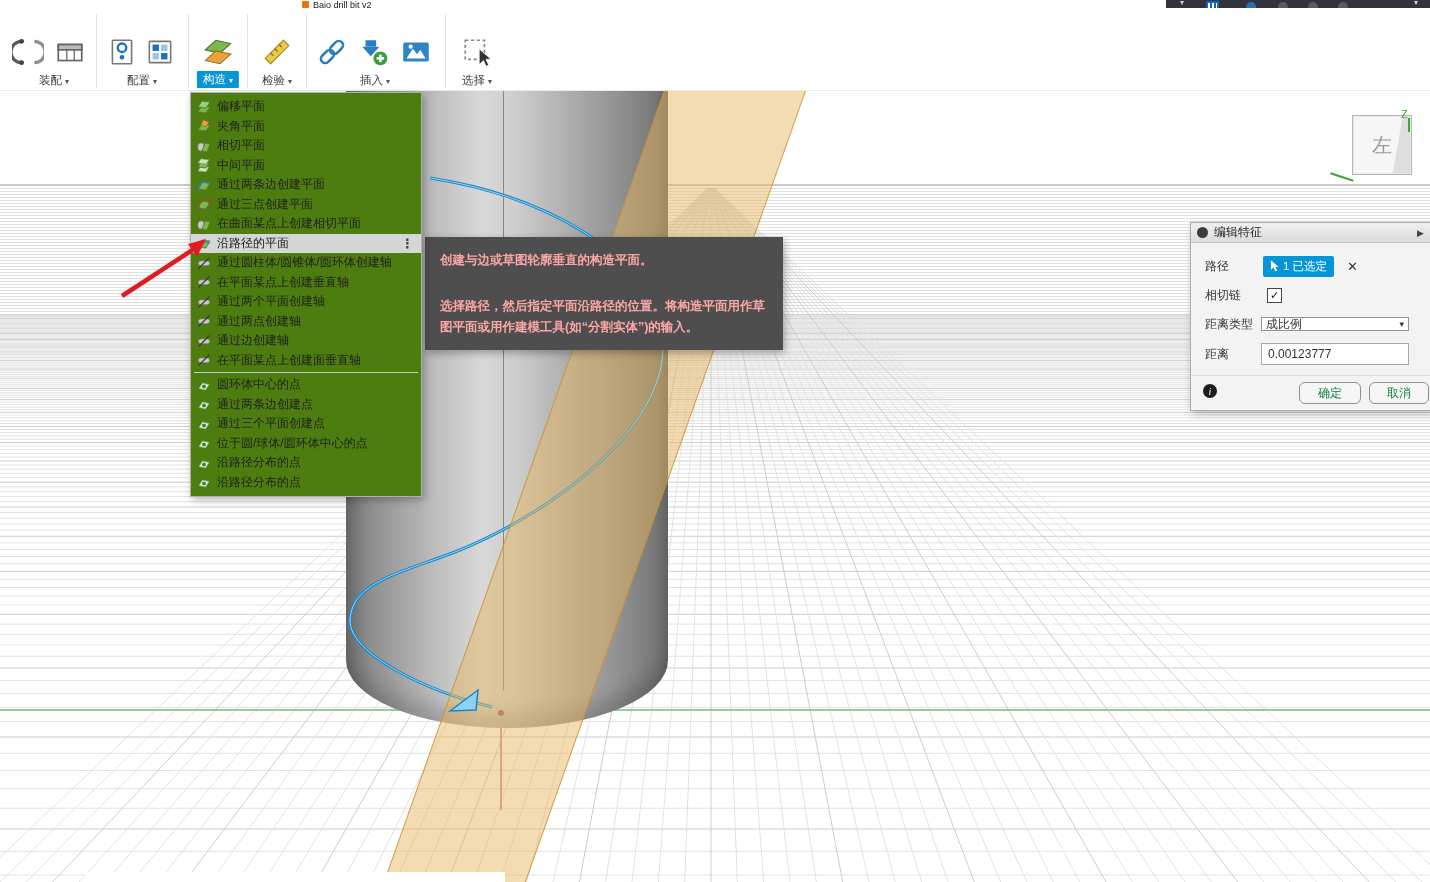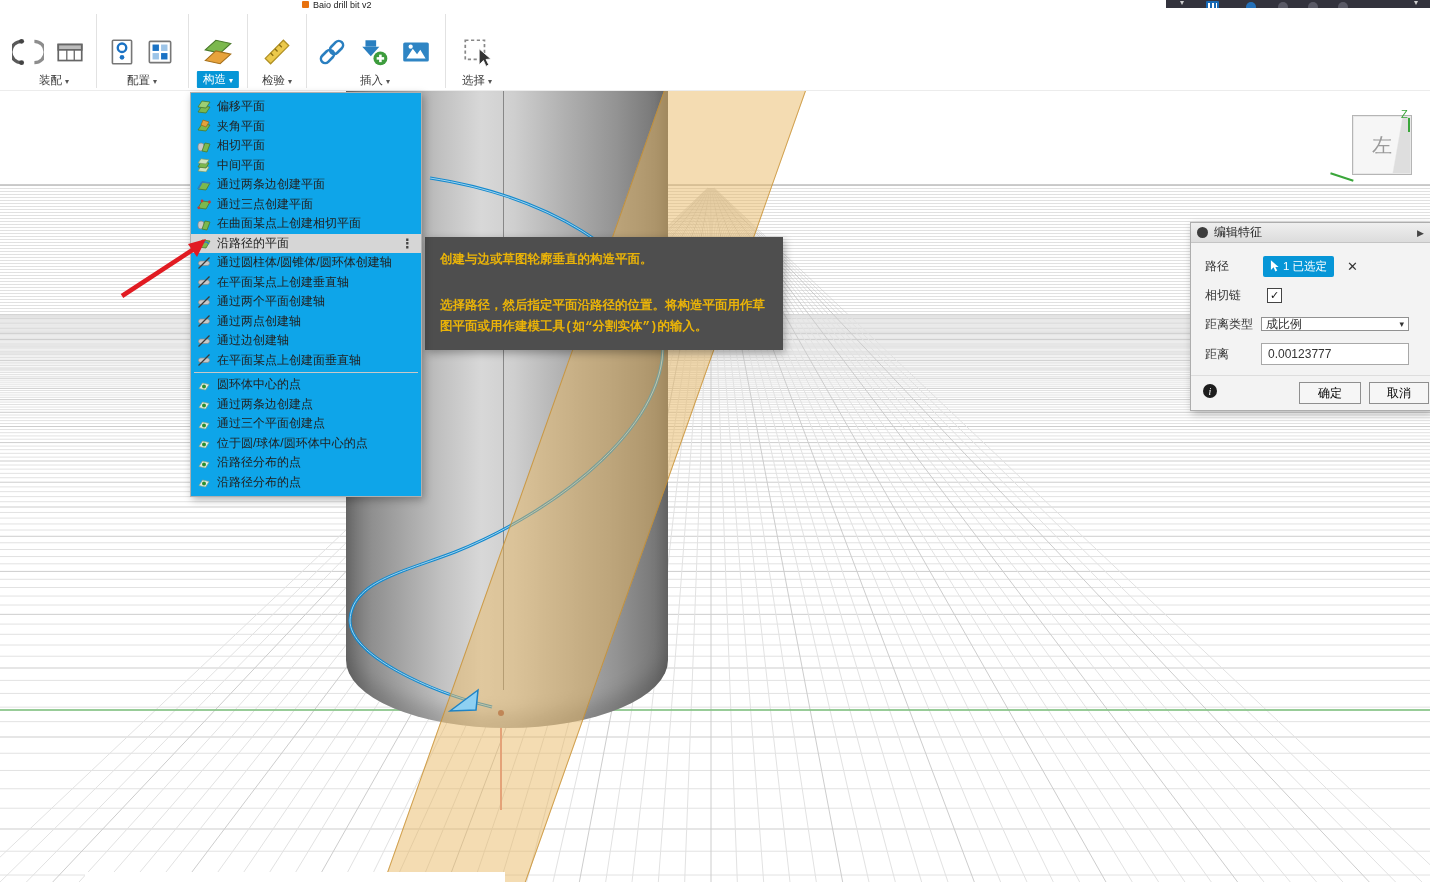--- a/index.html
+++ b/index.html
@@ -47,32 +47,32 @@
      transform:rotate(19.5deg);}
   .viewcube{position:absolute;left:1352px;top:25px;width:58px;height:58px;background:linear-gradient(100deg,#f6f6f6 72%,#dedede 74%);
      border:1px solid #b5b5b5;box-shadow:inset 0 0 0 1px #e8e8e8;display:flex;align-items:center;justify-content:center;}
   .viewcube .face-label{font-size:20px;color:#9a9a9a;}
   .vc-z{position:absolute;left:1401px;top:18px;color:#3aa63a;font-size:11px;}
   .vc-zline{position:absolute;left:1408px;top:28px;width:1.5px;height:14px;background:#3aa63a;}
   .vc-yline{position:absolute;left:1330px;top:86px;width:24px;height:1.5px;background:#3aa63a;transform:rotate(18deg);}
   .timeline-bar{position:absolute;left:85px;top:782px;width:420px;height:10px;background:#fff;}
 
   
-  .menu{position:absolute;left:190px;top:92px;width:230px;background:#0ea5e9;border:1px solid #b0b0b0;
+  .menu{position:absolute;left:190px;top:92px;width:230px;background:#4d7c0f;border:1px solid #b0b0b0;
      box-shadow:2px 3px 8px rgba(0,0,0,.28);z-index:65;padding:4px 0;}
   .menu-item{height:19.5px;display:flex;align-items:center;gap:6px;padding:0 4px 0 6px;font-size:12px;color:#222;cursor:default;white-space:nowrap;}
   .menu-item.highlighted{background:#d6d6d6;}
   .mi-icon{width:14px;height:14px;flex:0 0 14px;}
   .mi-icon svg{width:14px;height:14px;display:block;}
   .mi-more{margin-left:auto;color:#444;font-size:13px;padding:0 3px;font-weight:bold;}
   .menu-separator{height:1px;background:#c8c8c8;margin:2px 3px;}
 
   
-  .tooltip{position:absolute;left:425px;top:237px;width:328px;background:#4e4e4e;color:#eab308;z-index:60;
-     padding:13px 15px;font-size:12.5px;font-weight:bold;line-height:1.62;box-shadow:2px 3px 8px rgba(0,0,0,.3);font-family:Liberation Mono, monospace;}
+  .tooltip{position:absolute;left:425px;top:237px;width:328px;background:#4e4e4e;color:#fca5a5;z-index:60;
+     padding:13px 15px;font-size:12.5px;font-weight:bold;line-height:1.62;box-shadow:2px 3px 8px rgba(0,0,0,.3);}
   .tooltip p{margin:0;}
   .tooltip p + p{margin-top:26px;}
 
   
   .dialog{position:absolute;left:1190px;top:222px;width:239px;background:#f3f3f3;border:1px solid #adadad;
      box-shadow:2px 3px 8px rgba(0,0,0,.25);z-index:55;font-size:12px;color:#333;}
   .dlg-header{height:19px;background:linear-gradient(#efefef,#dcdcdc);border-bottom:1px solid #c4c4c4;
      display:flex;align-items:center;padding:0 6px;gap:6px;}
   .dlg-title{font-size:12px;color:#222;}
   .feature-dot{width:11px;height:11px;border-radius:50%;background:#3c3c3c;flex:0 0 11px;}
@@ -87,22 +87,22 @@
   .checkbox{position:absolute;left:76px;width:13px;height:13px;border:1.4px solid #444;background:#fff;
      display:flex;align-items:center;justify-content:center;font-size:11px;color:#111;line-height:1;}
   .selectbox{position:absolute;left:70px;width:148px;height:14px;background:#fff;border:1px solid #919191;
      display:flex;align-items:center;padding:0 4px;box-sizing:border-box;}
   .selectbox .sel-caret{margin-left:auto;font-size:9px;color:#333;}
   .inputbox{position:absolute;left:70px;width:148px;height:22px;background:#fff;border:1px solid #a8a8a8;
      display:flex;align-items:center;padding:0 6px;box-sizing:border-box;}
   .dlg-footer{position:relative;height:34px;border-top:1px solid #ddd;}
   .info-dot{position:absolute;left:12px;top:8px;width:14px;height:14px;border-radius:50%;background:#1d1d1d;color:#fff;
      display:flex;align-items:center;justify-content:center;font-size:10px;font-family:"Liberation Serif","DejaVu Serif",serif;font-style:italic;}
-  .dlg-btn{position:absolute;top:6px;height:20px;background:#f6f6f6;border:1px solid #8f8f8f;border-radius:0;
-     font-size:12px;color:#000000;display:flex;align-items:center;justify-content:center;cursor:default;}
+  .dlg-btn{position:absolute;top:6px;height:20px;background:#f6f6f6;border:1px solid #8f8f8f;border-radius:6px;
+     font-size:12px;color:#15803d;display:flex;align-items:center;justify-content:center;cursor:default;}
   .btn-ok{left:108px;width:60px;}
   .btn-cancel{left:178px;width:58px;}
 
   
   .red-arrow{position:absolute;left:105px;top:228px;width:120px;height:90px;z-index:70;pointer-events:none;}
 </style>
 </head>
 <body>
 
 <div class="stage">

